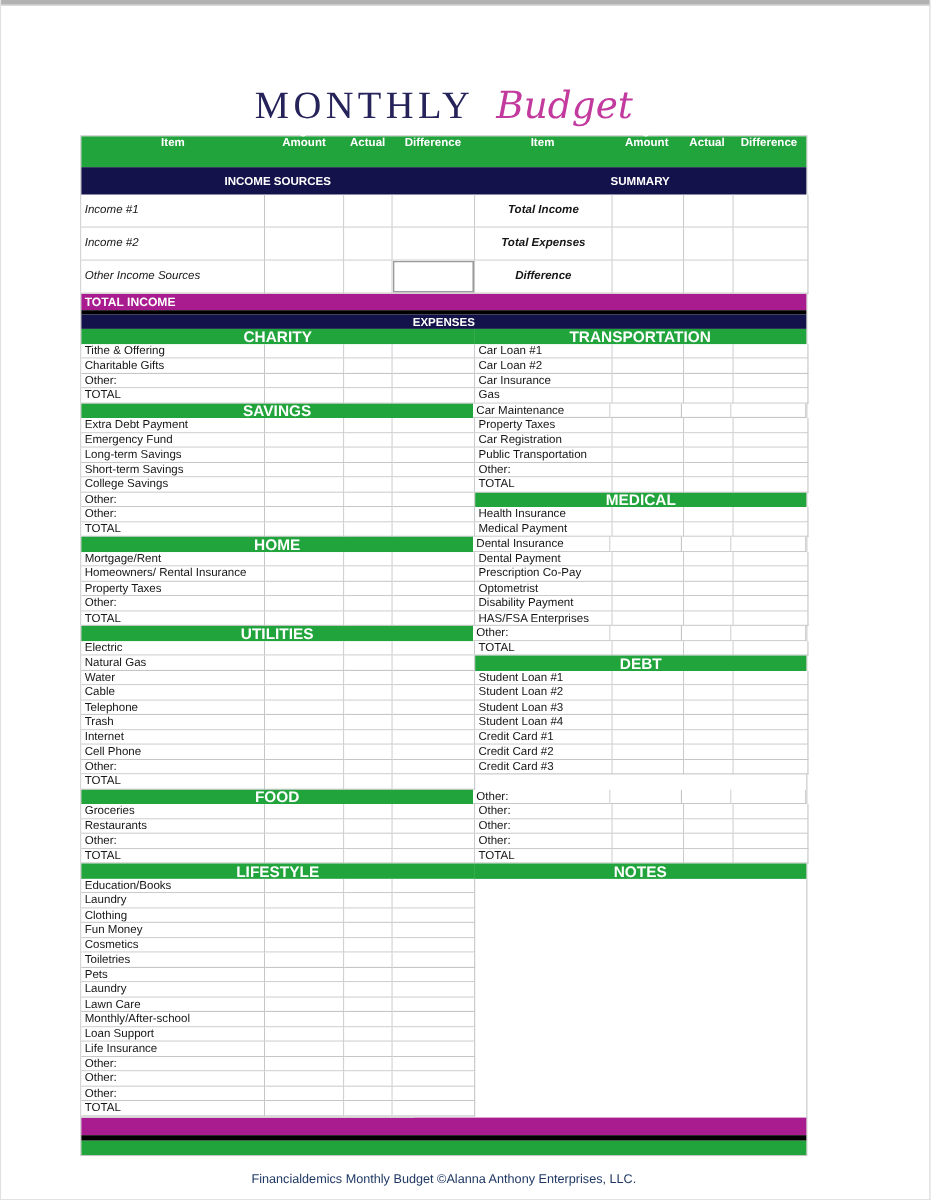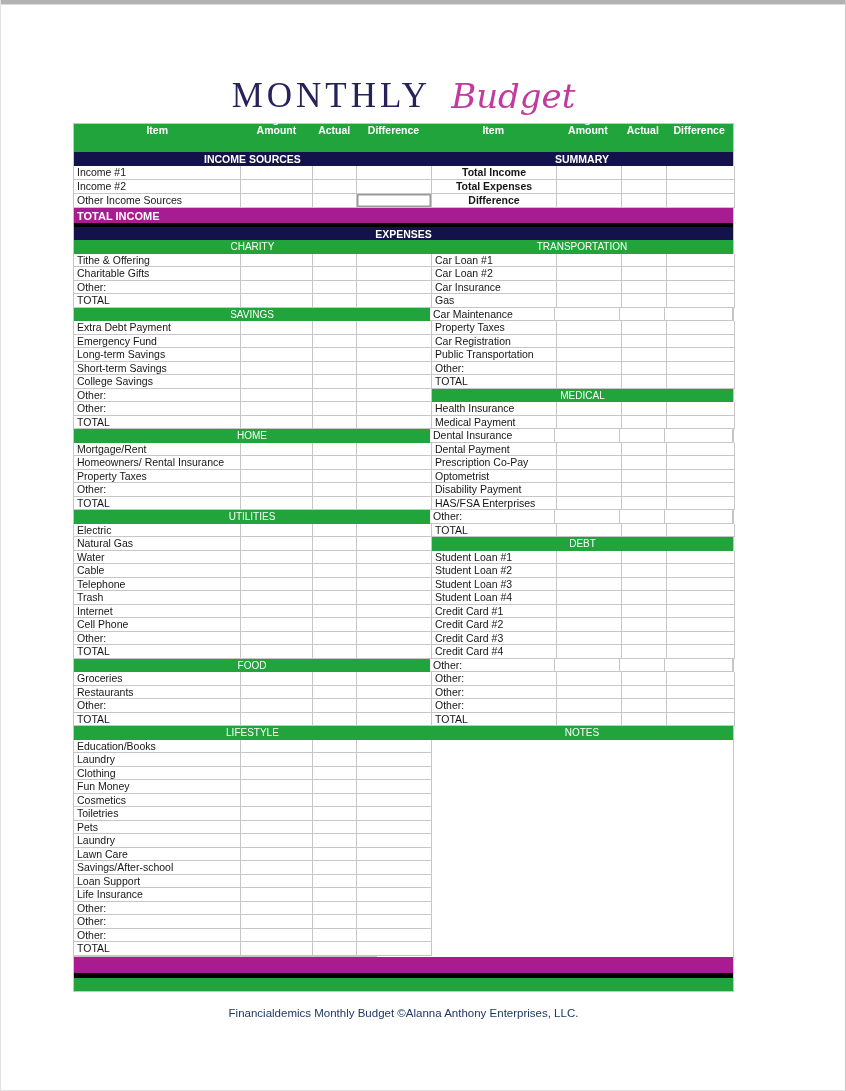--- a/index.html
+++ b/index.html
@@ -22,33 +22,33 @@
 
   
   .sheet{margin-left:72px;width:661px;box-sizing:border-box;border:1px solid #c6c6c6;background:#fff;}
 
   .hdr-row{display:flex;height:28px;background:var(--green);color:#fff;font-weight:bold;font-size:10.5px;}
   .hdr-cell{display:flex;align-items:flex-end;justify-content:center;text-align:center;
             line-height:11px;padding-bottom:16px;box-sizing:border-box;}
 
   .band{box-sizing:border-box;width:100%;}
   .band.navy{background:var(--navy);color:#fff;font-weight:bold;font-size:10.5px;}
-  .band.split{display:flex;height:14px;}
+  .band.split{display:flex;height:25px;}
   .band.split .half-lab{display:flex;align-items:center;justify-content:center;height:100%;}
   .band.magenta{background:var(--magenta);color:#fff;font-weight:bold;font-size:11px;
                 height:15px;display:flex;align-items:center;padding-left:3px;}
   .band.center{height:13px;display:flex;align-items:center;justify-content:center;}
   .black-strip{height:4px;background:#000;}
 
   .xrow{display:flex;height:13.5px;}
-  .xrow.income{height:14px;}
+  .xrow.income{height:30px;font-style:italic;}
   .half{display:flex;height:100%;}
   .w-l{width:358px;}
   .w-r{width:303px;}
-  .sec-hdr{background:var(--green);color:#fff;font-weight:normal;font-size:10px;
+  .sec-hdr{background:var(--green);color:#fff;font-weight:bold;font-size:14px;
            text-align:center;height:100%;display:flex;align-items:center;justify-content:center;
            box-sizing:border-box;}
   .cell{box-sizing:border-box;height:100%;border-right:1px solid #c6c6c6;border-bottom:1px solid #c6c6c6;background:#fff;}
   .lab{font-size:10.5px;line-height:12.5px;padding-left:3px;white-space:nowrap;overflow:hidden;
        display:flex;align-items:center;}
   .lab.ctr{justify-content:center;padding-left:0;font-weight:bold;}
   .b{font-weight:normal;}
   .c-item-l{width:167px}.c-bud-l{width:72px}.c-act-l{width:44px}.c-dif-l{width:75px}
   .c-item-r{width:125px}.c-bud-r{width:65px}.c-act-r{width:45px}.c-dif-r{width:68px}
   .sel{box-shadow:inset 0 0 0 1.5px #9a9a9a;}
@@ -534,26 +534,20 @@
             <div class="cell val c-dif-r"></div>
           </div>
         </div>
         <div class="xrow">
           <div class="half w-l">
             <div class="cell lab c-item-l b">TOTAL</div>
             <div class="cell val c-bud-l"></div>
             <div class="cell val c-act-l"></div>
             <div class="cell val c-dif-l"></div>
           </div>
-          <div class="half w-r">
-            <div class="cell lab c-item-r">Credit Card #4</div>
-            <div class="cell val c-bud-r"></div>
-            <div class="cell val c-act-r"></div>
-            <div class="cell val c-dif-r"></div>
-          </div>
         </div>
         <div class="xrow">
           <div class="sec-hdr w-l">FOOD</div>
           <div class="half w-r">
             <div class="cell lab c-item-r">Other:</div>
             <div class="cell val c-bud-r"></div>
             <div class="cell val c-act-r"></div>
             <div class="cell val c-dif-r"></div>
           </div>
         </div>
@@ -688,21 +682,21 @@
           <div class="xrow">
             <div class="half w-l">
               <div class="cell lab c-item-l">Lawn Care</div>
               <div class="cell val c-bud-l"></div>
               <div class="cell val c-act-l"></div>
               <div class="cell val c-dif-l"></div>
             </div>
           </div>
           <div class="xrow">
             <div class="half w-l">
-              <div class="cell lab c-item-l">Savings/After-school</div>
+              <div class="cell lab c-item-l">Monthly/After-school</div>
               <div class="cell val c-bud-l"></div>
               <div class="cell val c-act-l"></div>
               <div class="cell val c-dif-l"></div>
             </div>
           </div>
           <div class="xrow">
             <div class="half w-l">
               <div class="cell lab c-item-l">Loan Support</div>
               <div class="cell val c-bud-l"></div>
               <div class="cell val c-act-l"></div>

